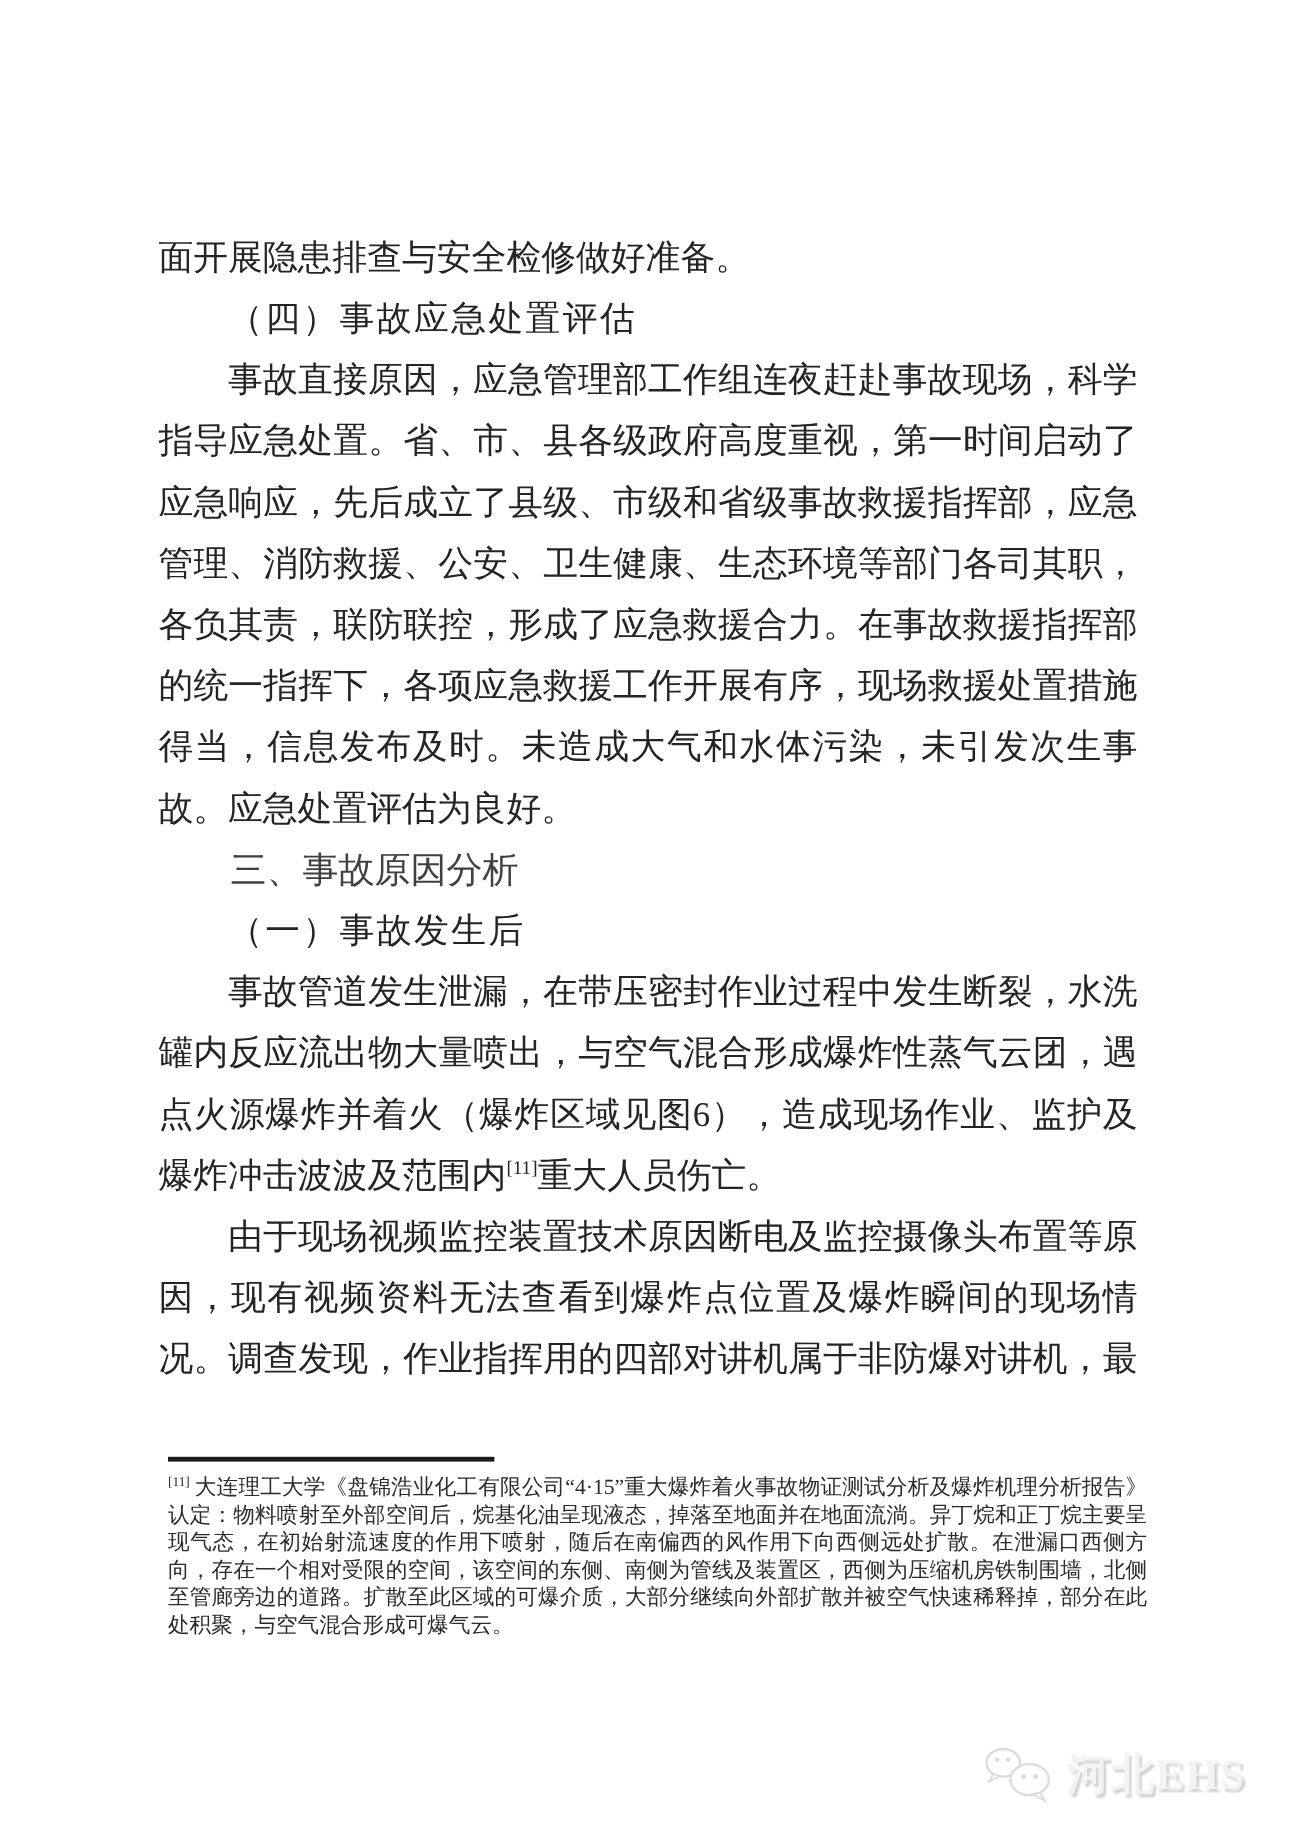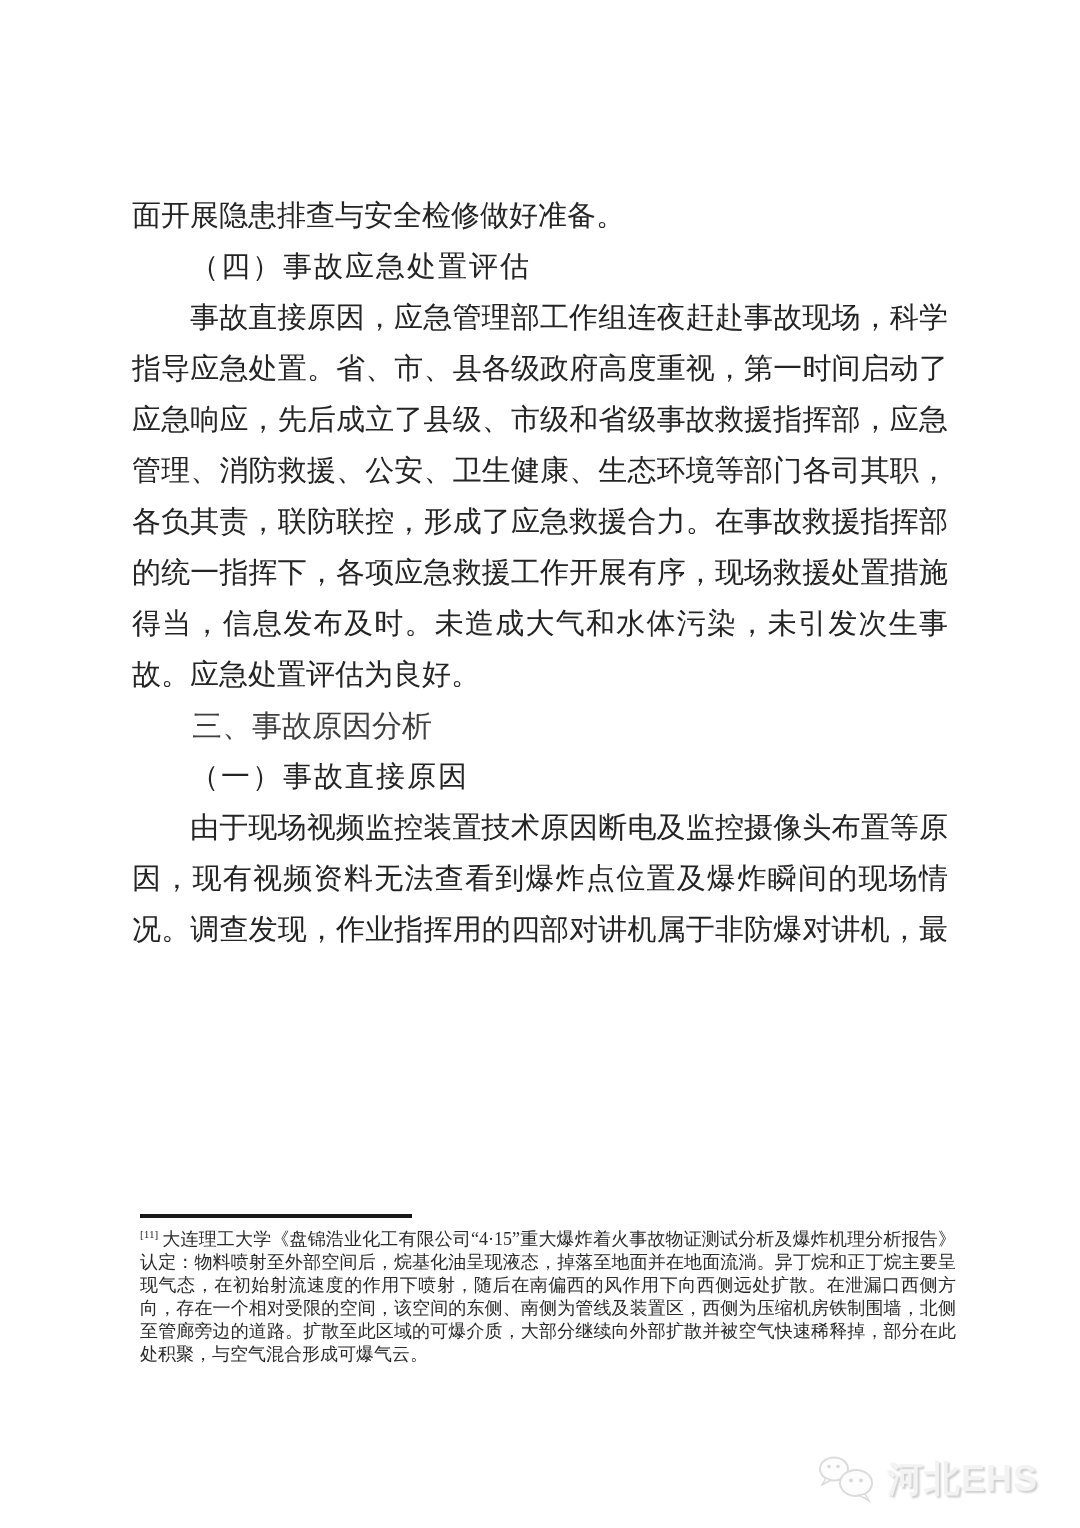--- a/index.html
+++ b/index.html
@@ -80,21 +80,21 @@
   .watermark {
     position: absolute;
     right: 42px;
     bottom: 24px;
     display: flex;
     align-items: center;
     gap: 10px;
     user-select: none;
   }
   .watermark .wm-text {
-    font-family: Liberation Sans, sans-serif;
+    font-family: Liberation Serif, serif;
     font-size: 36px;
     font-weight: bold;
     color: #f3f3f3;
     text-shadow: 2px 2px 2px #cfcfcf;
     letter-spacing: 1px;
   }
 </style>
 </head>
 <body>
 
@@ -102,22 +102,23 @@
 
   <div class="content">
     <p>面开展隐患排查与安全检修做好准备。</p>
 
     <p class="kaiti indent">（四）事故应急处置评估</p>
 
     <p class="indent just">事故直接原因，应急管理部工作组连夜赶赴事故现场，科学指导应急处置。省、市、县各级政府高度重视，第一时间启动了应急响应，先后成立了县级、市级和省级事故救援指挥部，应急管理、消防救援、公安、卫生健康、生态环境等部门各司其职，各负其责，联防联控，形成了应急救援合力。在事故救援指挥部的统一指挥下，各项应急救援工作开展有序，现场救援处置措施得当，信息发布及时。未造成大气和水体污染，未引发次生事故。应急处置评估为良好。</p>
 
     <h2 class="h-bold indent">三、事故原因分析</h2>
 
-    <p class="kaiti indent">（一）事故直接原因</p>
+    <p class="kaiti indent">（一）事故发生后</p>
 
+    <p class="indent just"><span>事故管道发生泄漏，在带压密封作业过程中发生断裂，水洗罐内反应流出物大量喷出，与空气混合形成爆炸性蒸气云团，遇点火源爆炸并着火（爆炸区域见图6），造成现场作业、监护及爆炸冲击波波及范围内</span><sup class="ref">[11]</sup><span>重大人员伤亡。</span></p>
 
     <p class="indent just last-just">由于现场视频监控装置技术原因断电及监控摄像头布置等原因，现有视频资料无法查看到爆炸点位置及爆炸瞬间的现场情况。调查发现，作业指挥用的四部对讲机属于非防爆对讲机，最</p>
   </div>
 
   <div class="footnote-area">
     <div class="footnote-rule"></div>
     <p class="footnote"><sup class="fn-marker">[11]</sup><span>大连理工大学《盘锦浩业化工有限公司“4·15”重大爆炸着火事故物证测试分析及爆炸机理分析报告》认定：物料喷射至外部空间后，烷基化油呈现液态，掉落至地面并在地面流淌。异丁烷和正丁烷主要呈现气态，在初始射流速度的作用下喷射，随后在南偏西的风作用下向西侧远处扩散。在泄漏口西侧方向，存在一个相对受限的空间，该空间的东侧、南侧为管线及装置区，西侧为压缩机房铁制围墙，北侧至管廊旁边的道路。扩散至此区域的可爆介质，大部分继续向外部扩散并被空气快速稀释掉，部分在此处积聚，与空气混合形成可爆气云。</span></p>
   </div>
 
   <div class="watermark">

